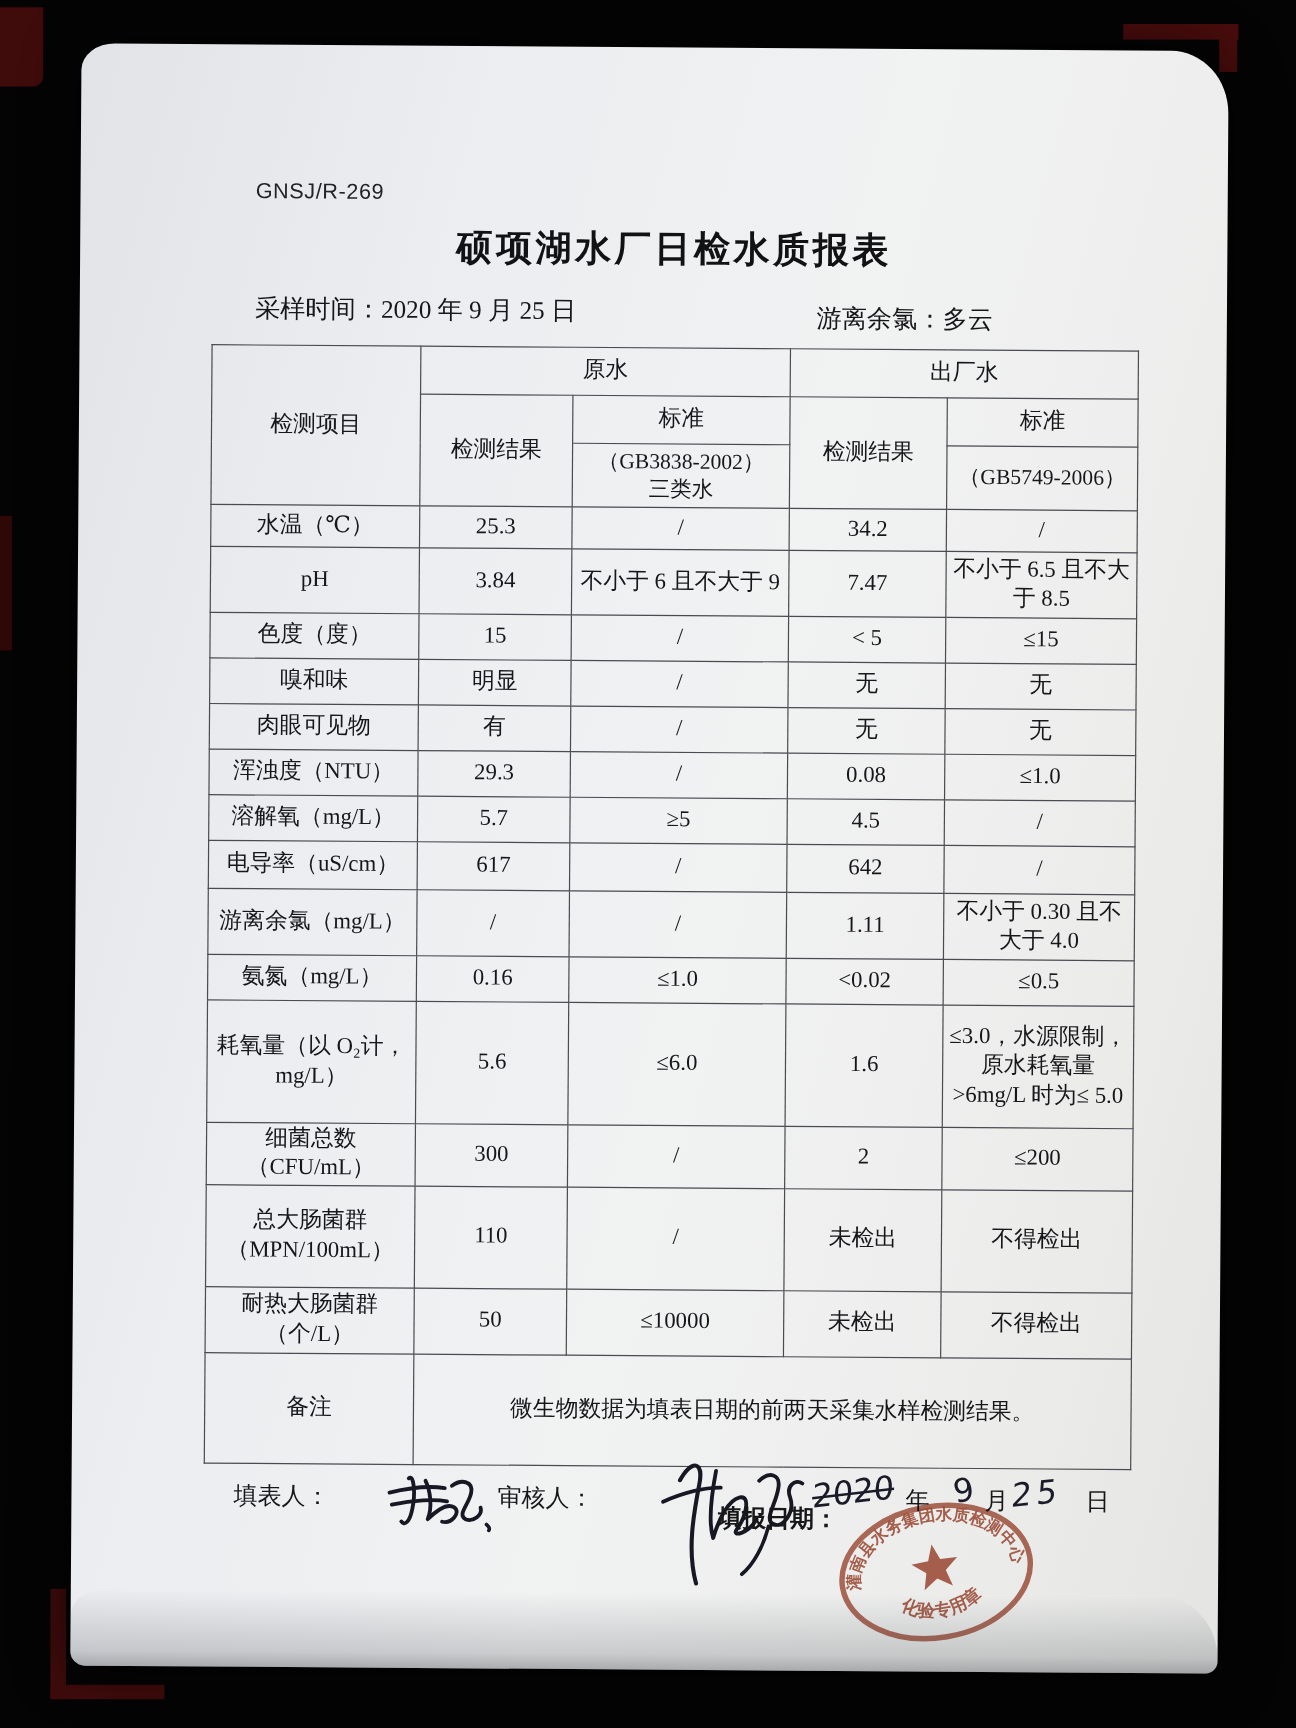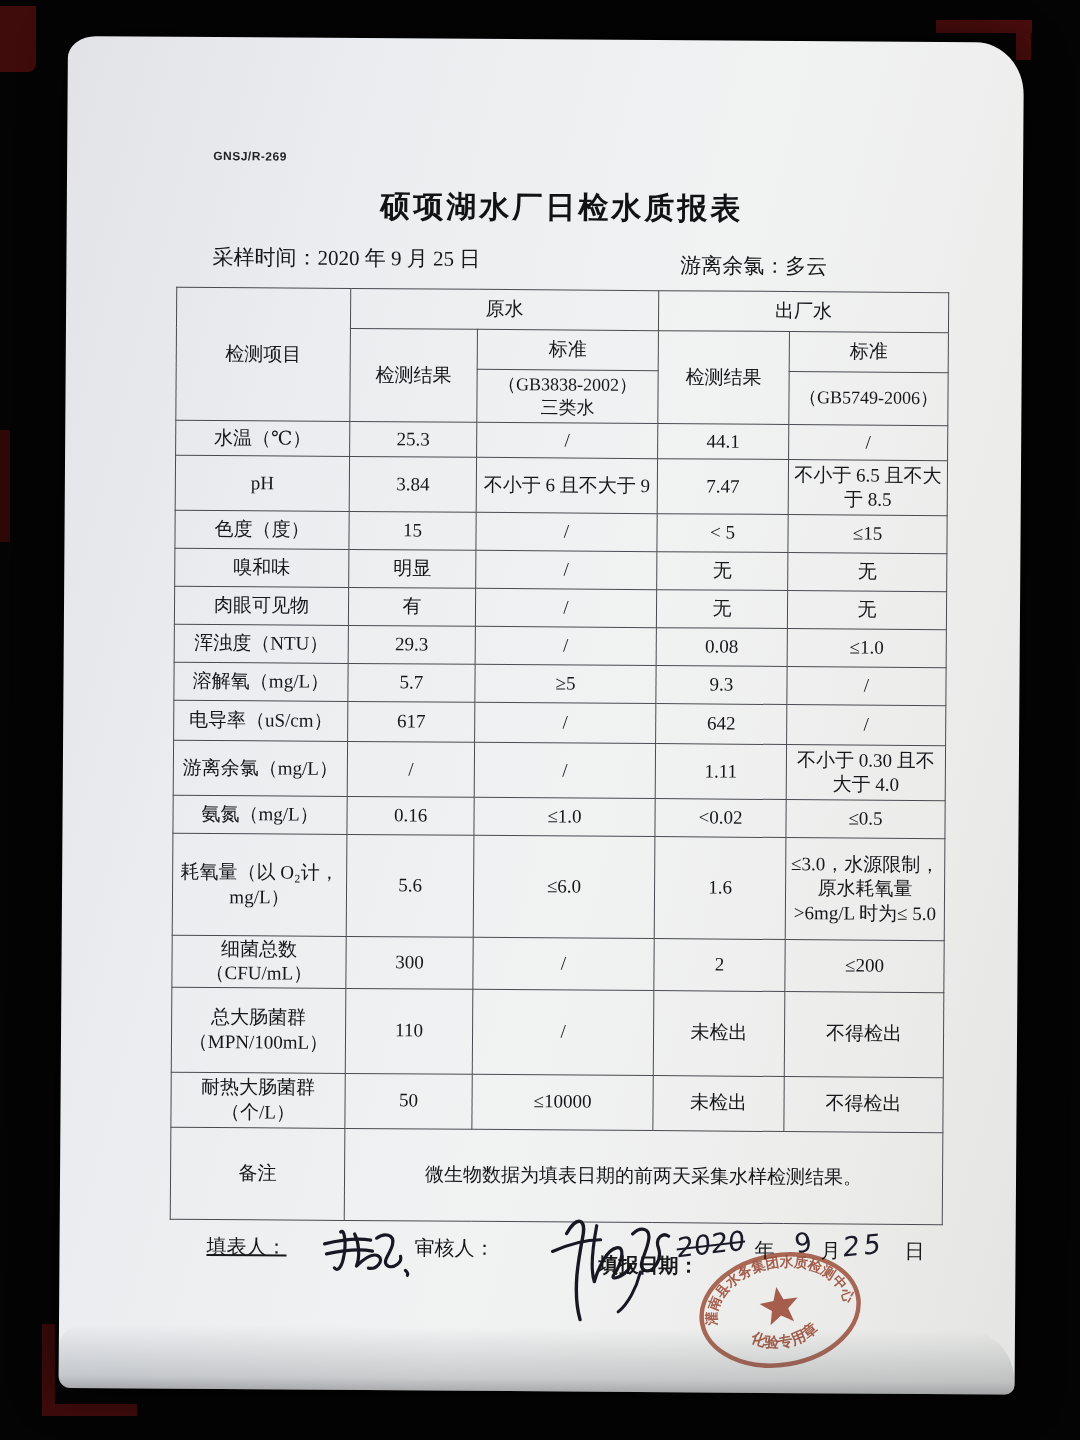--- a/index.html
+++ b/index.html
@@ -26,21 +26,21 @@
   }
   .paper::after{
     content:"";position:absolute;left:0;right:0;bottom:0;height:64px;
     border-radius:inherit;
     background:linear-gradient(to bottom,rgba(0,0,0,0) 0%,rgba(60,66,74,0.22) 80%,rgba(40,44,50,0.35) 100%);
     pointer-events:none;
   }
   .form-code{
     position:absolute;left:146px;top:112px;
     font-family:"Liberation Sans","DejaVu Sans",sans-serif;
-    font-weight:bold;font-size:12px;color:#232326;letter-spacing:0.5px;
+    font-weight:normal;font-size:18px;color:#232326;letter-spacing:0.5px;
   }
   .title{
     position:absolute;left:110px;top:148px;width:770px;margin:0;
     text-align:center;font-size:30px;font-weight:bold;letter-spacing:3px;color:#121215;
   }
   .info-line{position:absolute;left:146px;top:206px;width:740px;font-size:21px;color:#17171a;}
   .info-right{position:absolute;left:468px;top:5px;}
 
   table.report{
     position:absolute;left:110px;top:250px;width:772px;
@@ -54,21 +54,21 @@
   }
   .report thead tr:nth-child(1){height:40px;}
   .report thead tr:nth-child(2){height:40px;}
   .report thead tr:nth-child(3){height:53px;}
   .report .note{font-size:18px;}
   .remark-row{height:92px;}
   .remark-text{text-align:left;padding-left:14px;}
 
   .footer-line{position:absolute;left:135px;top:1196px;width:800px;height:140px;font-size:20px;color:#17171a;}
   .footer-line > span{position:absolute;white-space:nowrap;}
-  .f-filler{left:12px;top:0;text-decoration:underline;}
+  .f-filler{left:0;top:0;}
   .f-reviewer{left:220px;top:0;}
   .f-date{left:404px;top:16px;font-weight:bold;}
   .f-year-u{left:560px;top:0;}
   .f-month-u{left:626px;top:0;}
   .f-day-u{left:710px;top:0;}
   .hw{
     font-family:"DejaVu Sans",sans-serif;color:#1a1a28;
     font-size:27px;display:inline-block;
   }
   .hw-year{left:482px;top:-8px;transform:rotate(-7deg) skewX(-8deg);text-decoration:line-through;text-decoration-thickness:2px;}
@@ -130,21 +130,21 @@
       <tr>
         <th class="note"><span>（GB3838-2002）</span><br><span>三类水</span></th>
         <th class="note">（GB5749-2006）</th>
       </tr>
     </thead>
     <tbody>
         <tr style="height: 35px;">
           <th>水温（℃）</th>
           <td>25.3</td>
           <td>/</td>
-          <td>44.1</td>
+          <td>34.2</td>
           <td>/</td>
         </tr>
         <tr style="height: 55px;">
           <th>pH</th>
           <td>3.84</td>
           <td>不小于 6 且不大于 9</td>
           <td>7.47</td>
           <td>不小于 6.5 且不大于 8.5</td>
         </tr>
         <tr style="height: 38px;">
@@ -172,21 +172,21 @@
           <th>浑浊度（NTU）</th>
           <td>29.3</td>
           <td>/</td>
           <td>0.08</td>
           <td>≤1.0</td>
         </tr>
         <tr style="height: 38px;">
           <th>溶解氧（mg/L）</th>
           <td>5.7</td>
           <td>≥5</td>
-          <td>9.3</td>
+          <td>4.5</td>
           <td>/</td>
         </tr>
         <tr style="height: 40px;">
           <th>电导率（uS/cm）</th>
           <td>617</td>
           <td>/</td>
           <td>642</td>
           <td>/</td>
         </tr>
         <tr style="height: 55px;">

